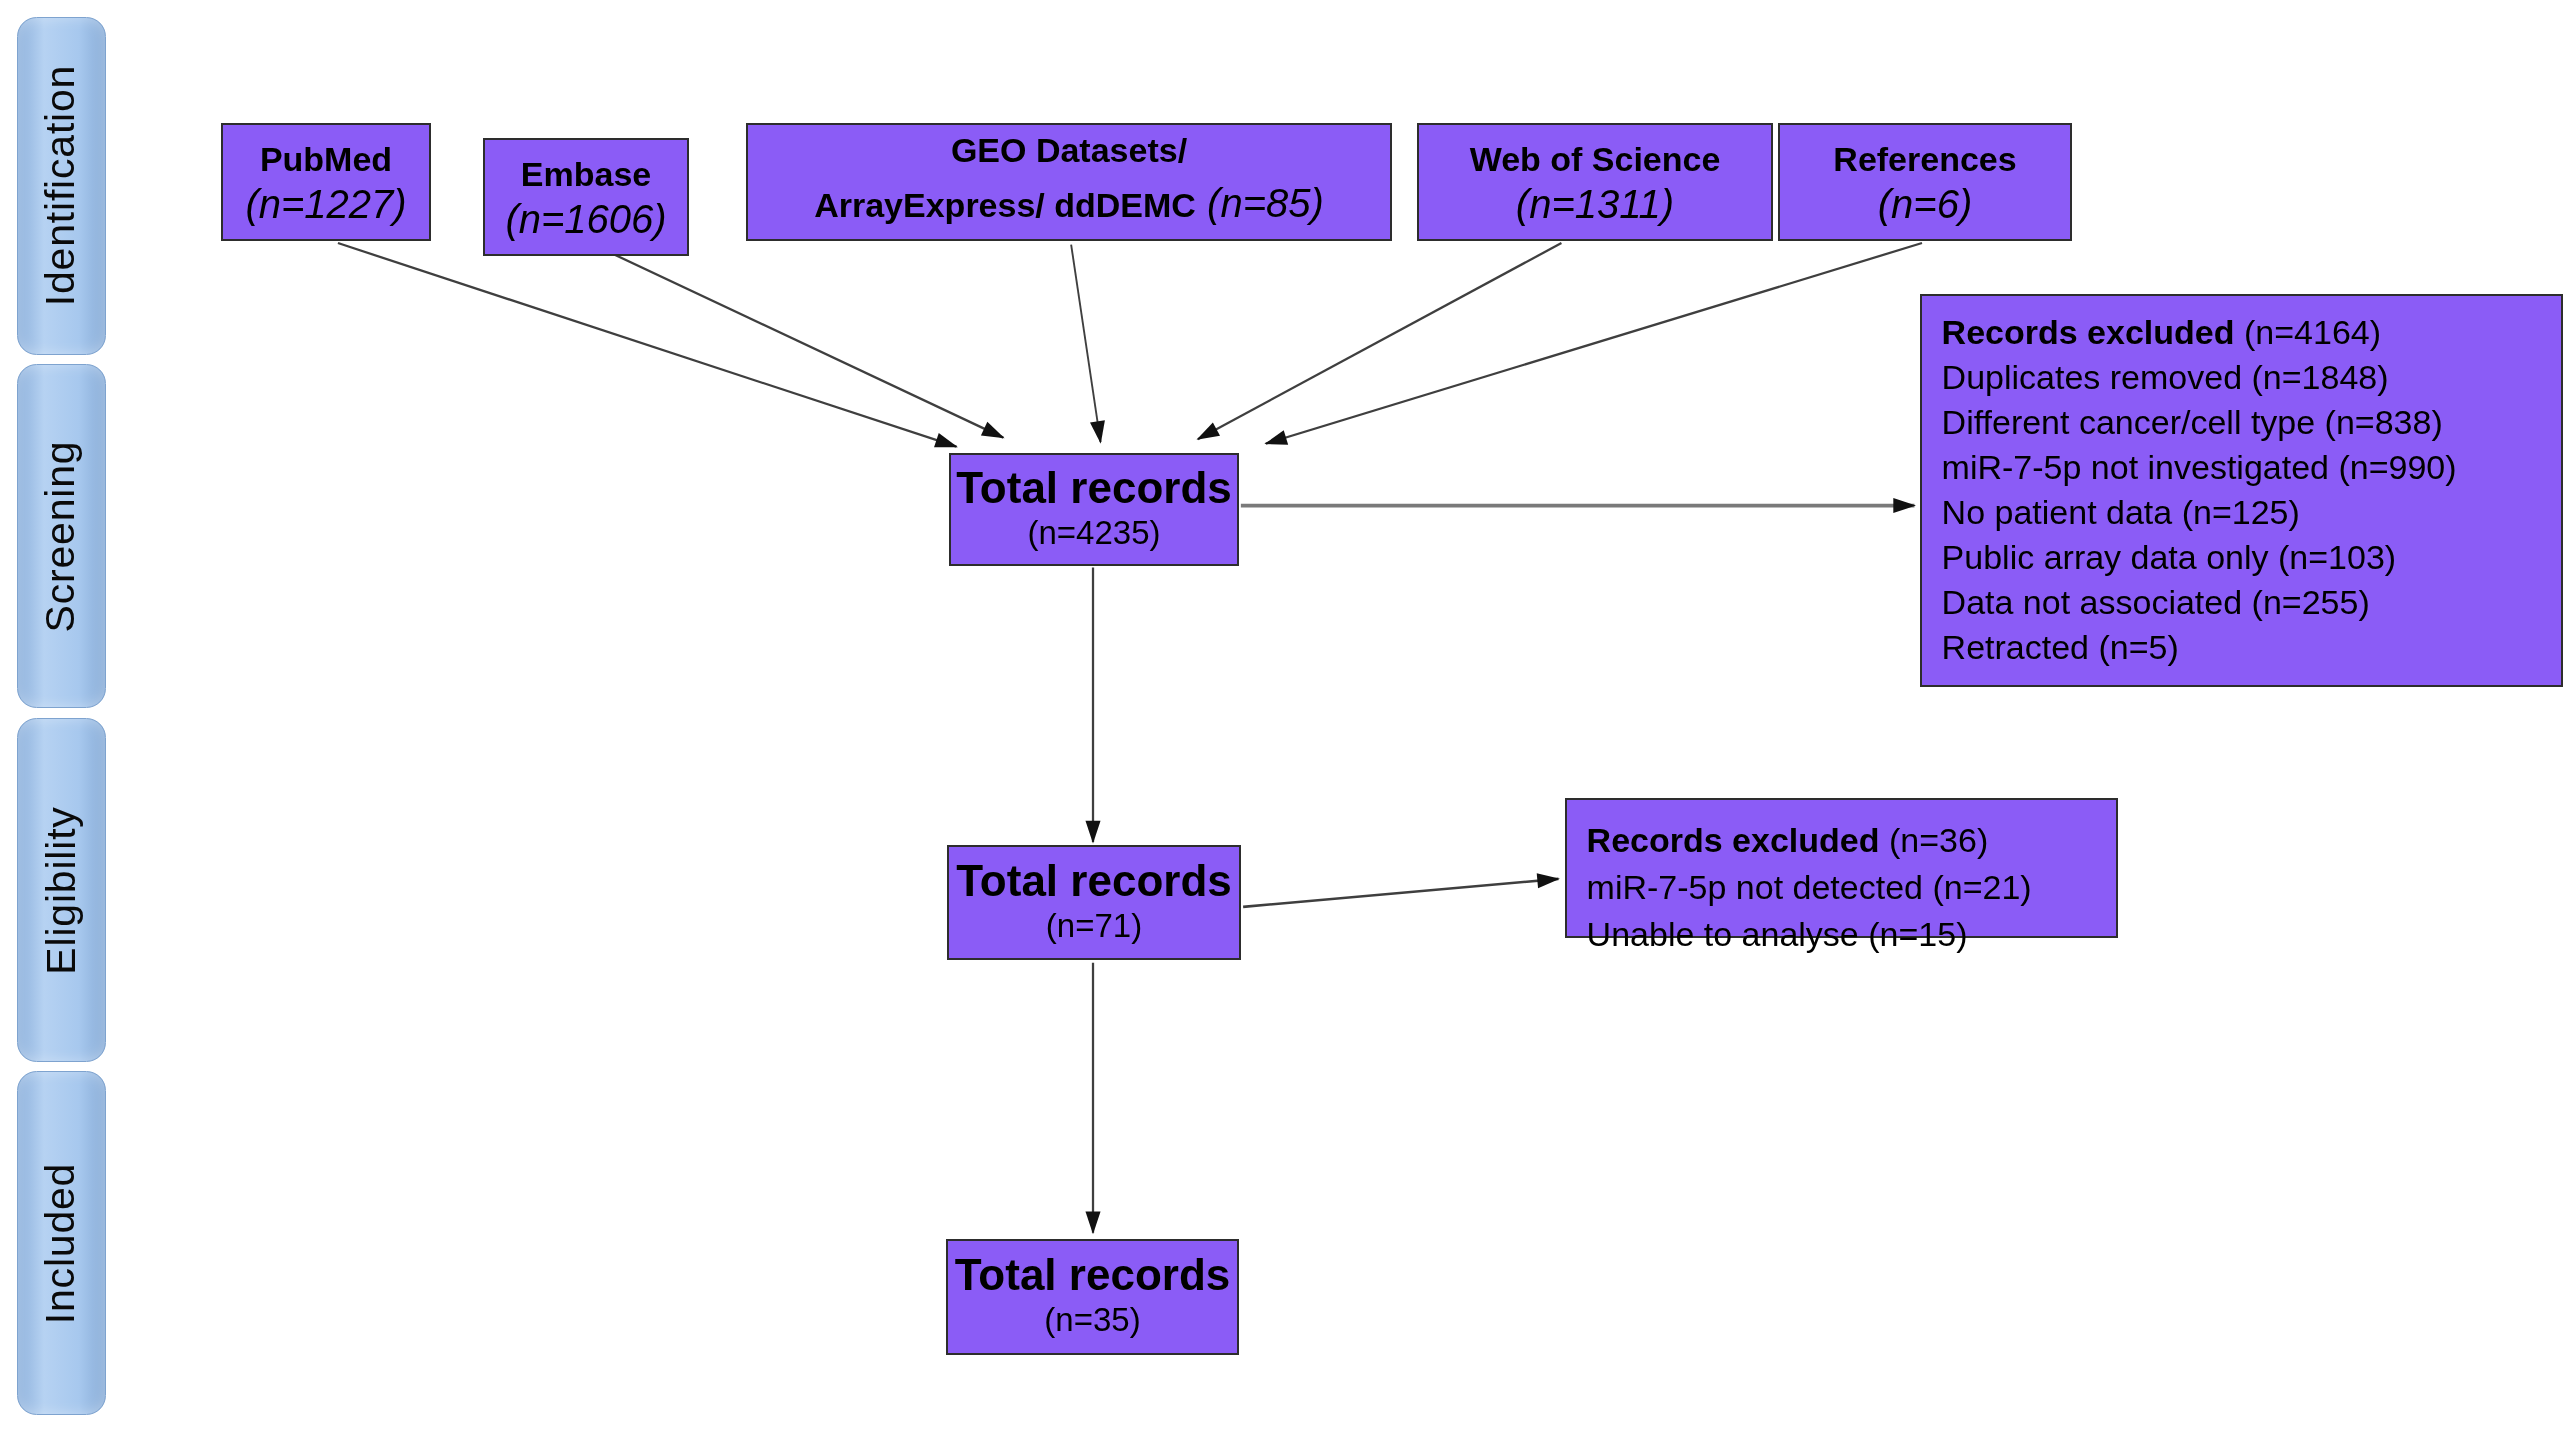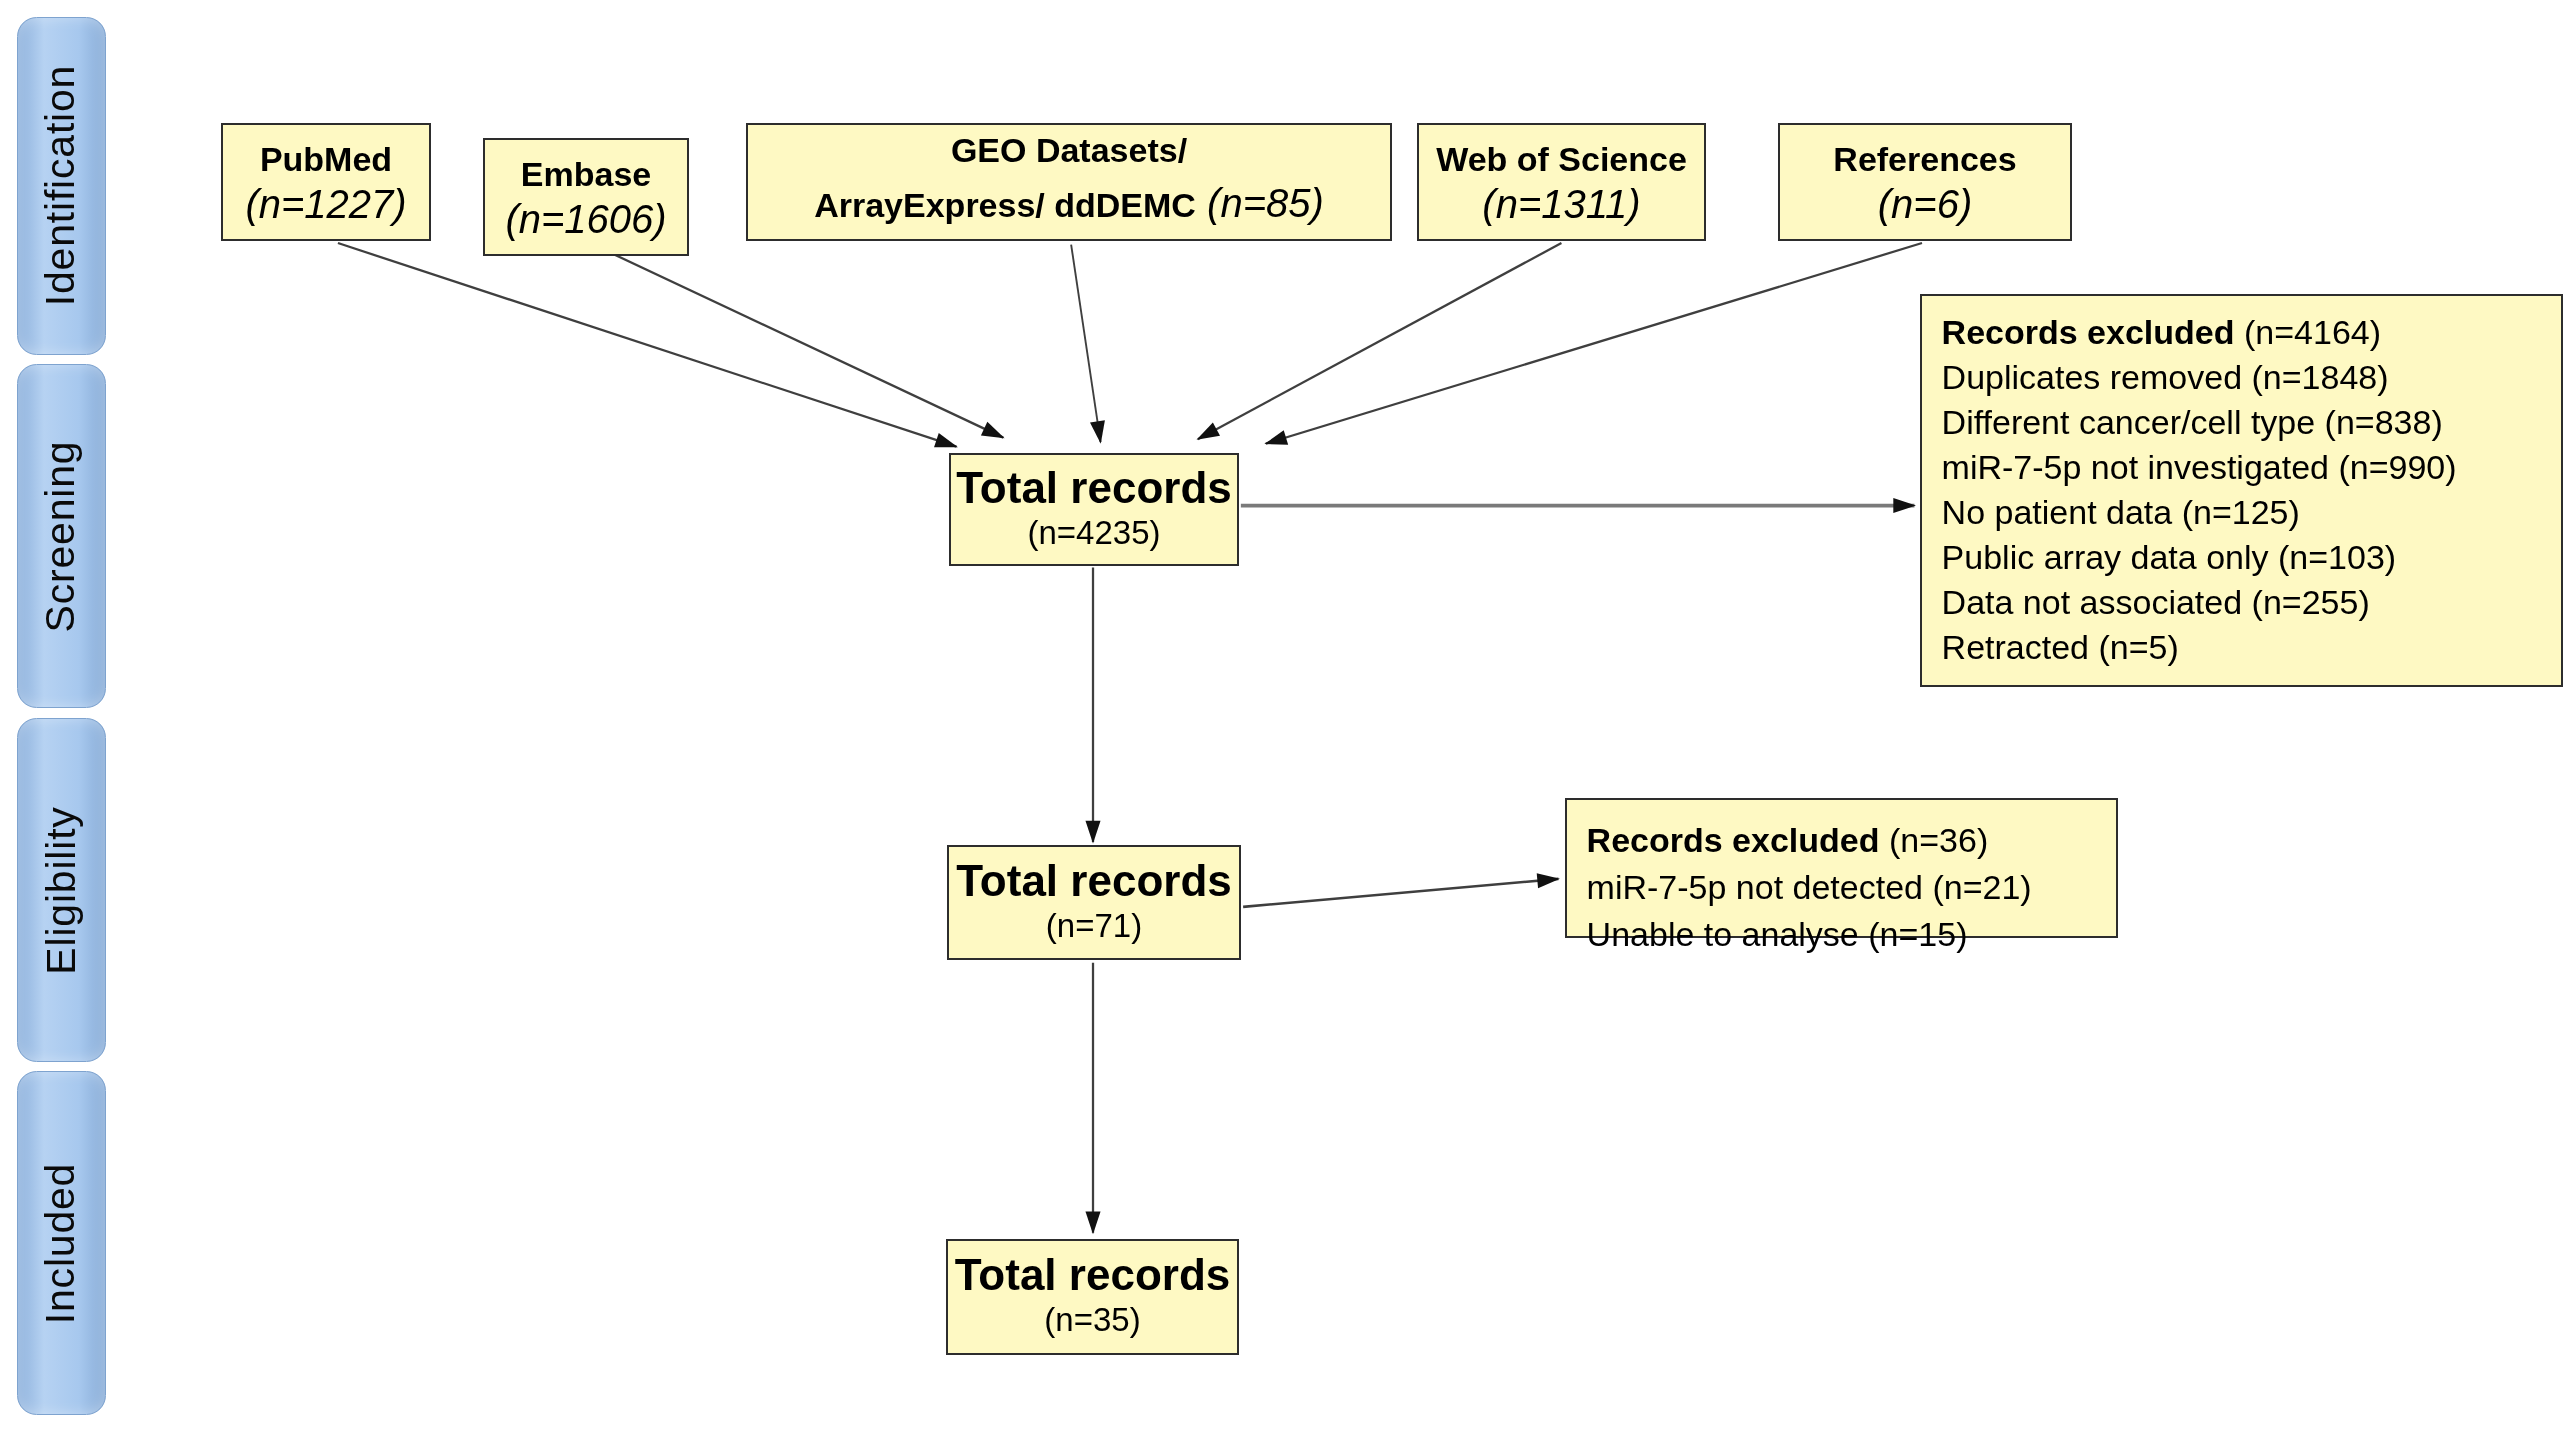--- a/index.html
+++ b/index.html
@@ -31,21 +31,21 @@
     white-space: nowrap;
     font-size: 41px;
     font-weight: 400;
     color: #0a0a0a;
     letter-spacing: 0.8px;
   }
 
   
   .fbox {
     position: absolute;
-    background: #fef9c3;
+    background: #8b5cf6;
     border: 2.3px solid #2d2d2d;
     box-sizing: border-box;
   }
   .center2 {
     display: flex;
     flex-direction: column;
     align-items: center;
     justify-content: center;
     text-align: center;
     line-height: 45px;
@@ -121,21 +121,21 @@
     <div class="src-count">(n=1606)</div>
   </div>
 
   <div class="fbox center2" style="left:746px;top:123px;width:646px;height:118px;">
     <div class="geo-line"><span class="src-name">GEO Datasets/</span></div>
     <div class="geo-line">
       <span class="src-name">ArrayExpress/ ddDEMC</span><span class="src-count cnt">(n=85)</span>
     </div>
   </div>
 
-  <div class="fbox center2" style="left:1417px;top:123px;width:289px;height:118px;">
+  <div class="fbox center2" style="left:1417px;top:123px;width:356px;height:118px;">
     <div class="src-name">Web of Science</div>
     <div class="src-count">(n=1311)</div>
   </div>
 
   <div class="fbox center2" style="left:1778px;top:123px;width:294px;height:118px;">
     <div class="src-name">References</div>
     <div class="src-count">(n=6)</div>
   </div>
 
   <div class="fbox center2" style="left:949px;top:453px;width:290px;height:113px;">

